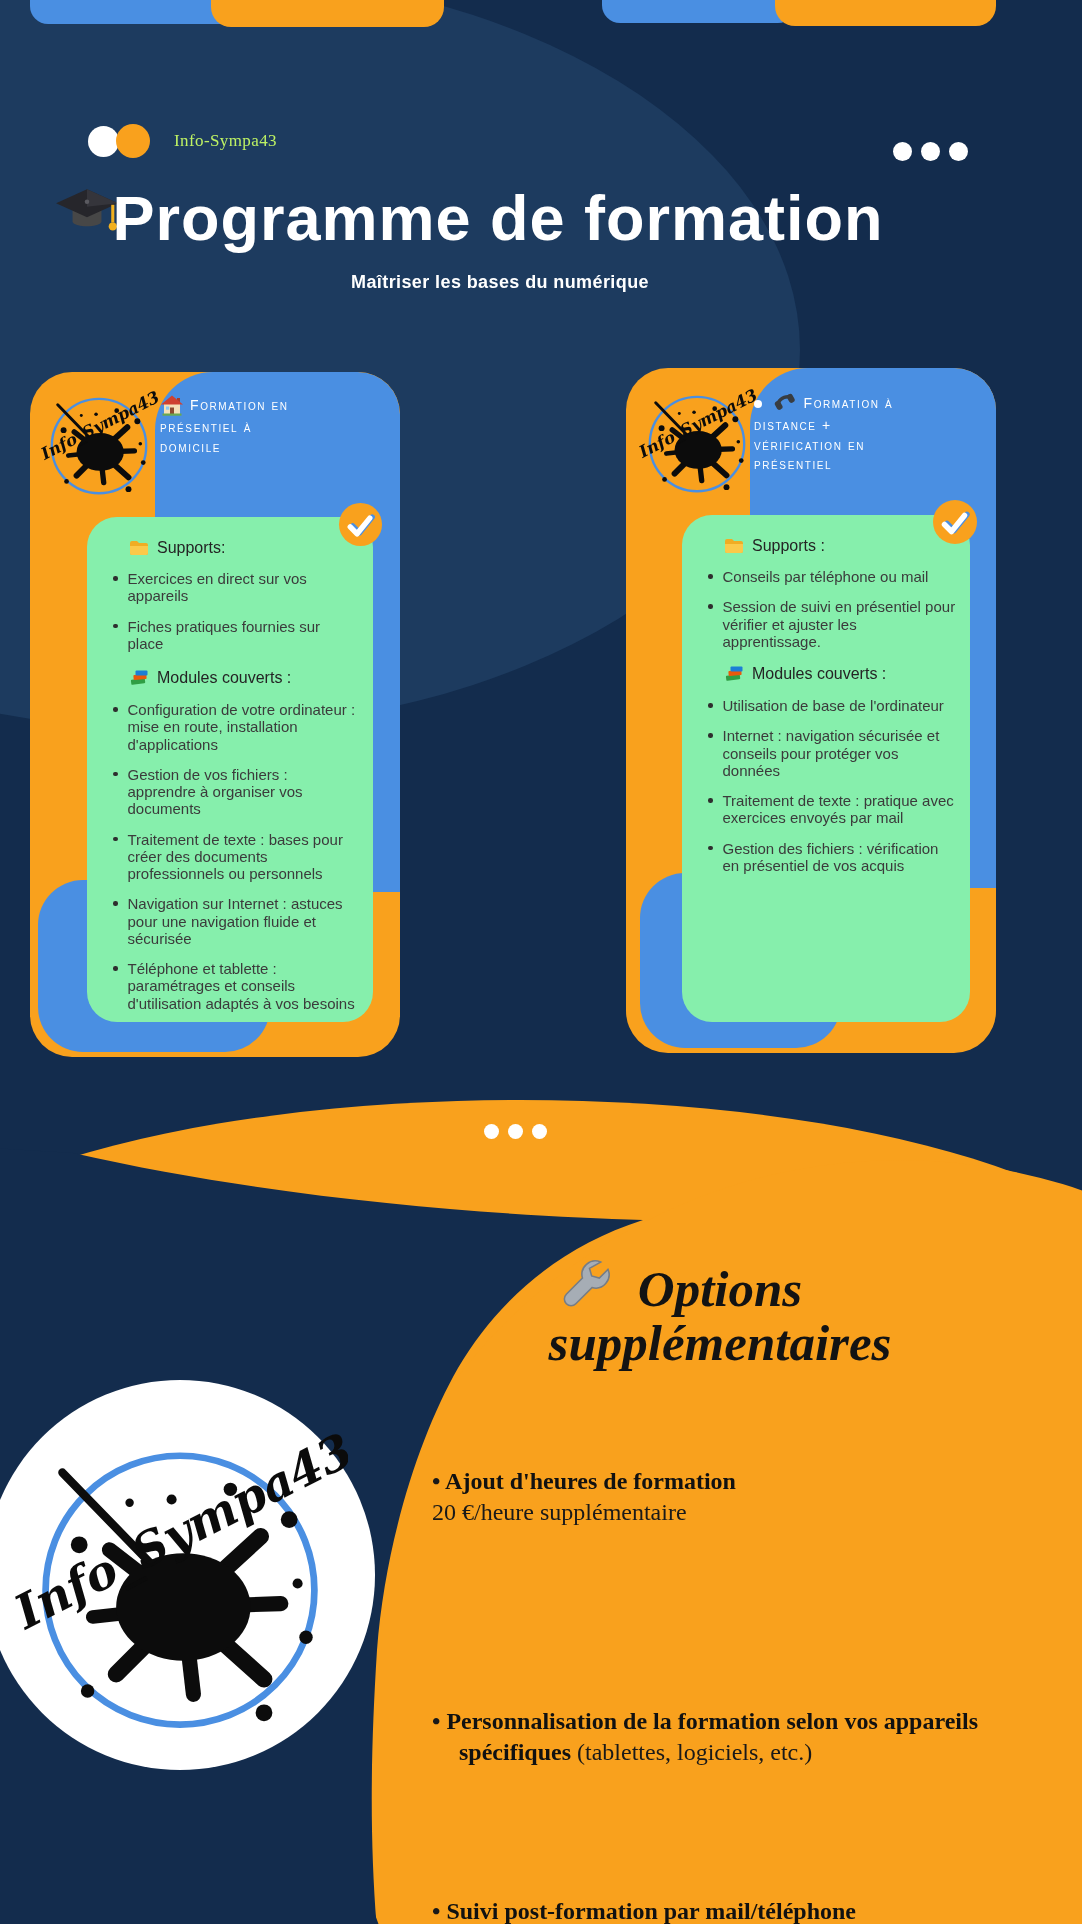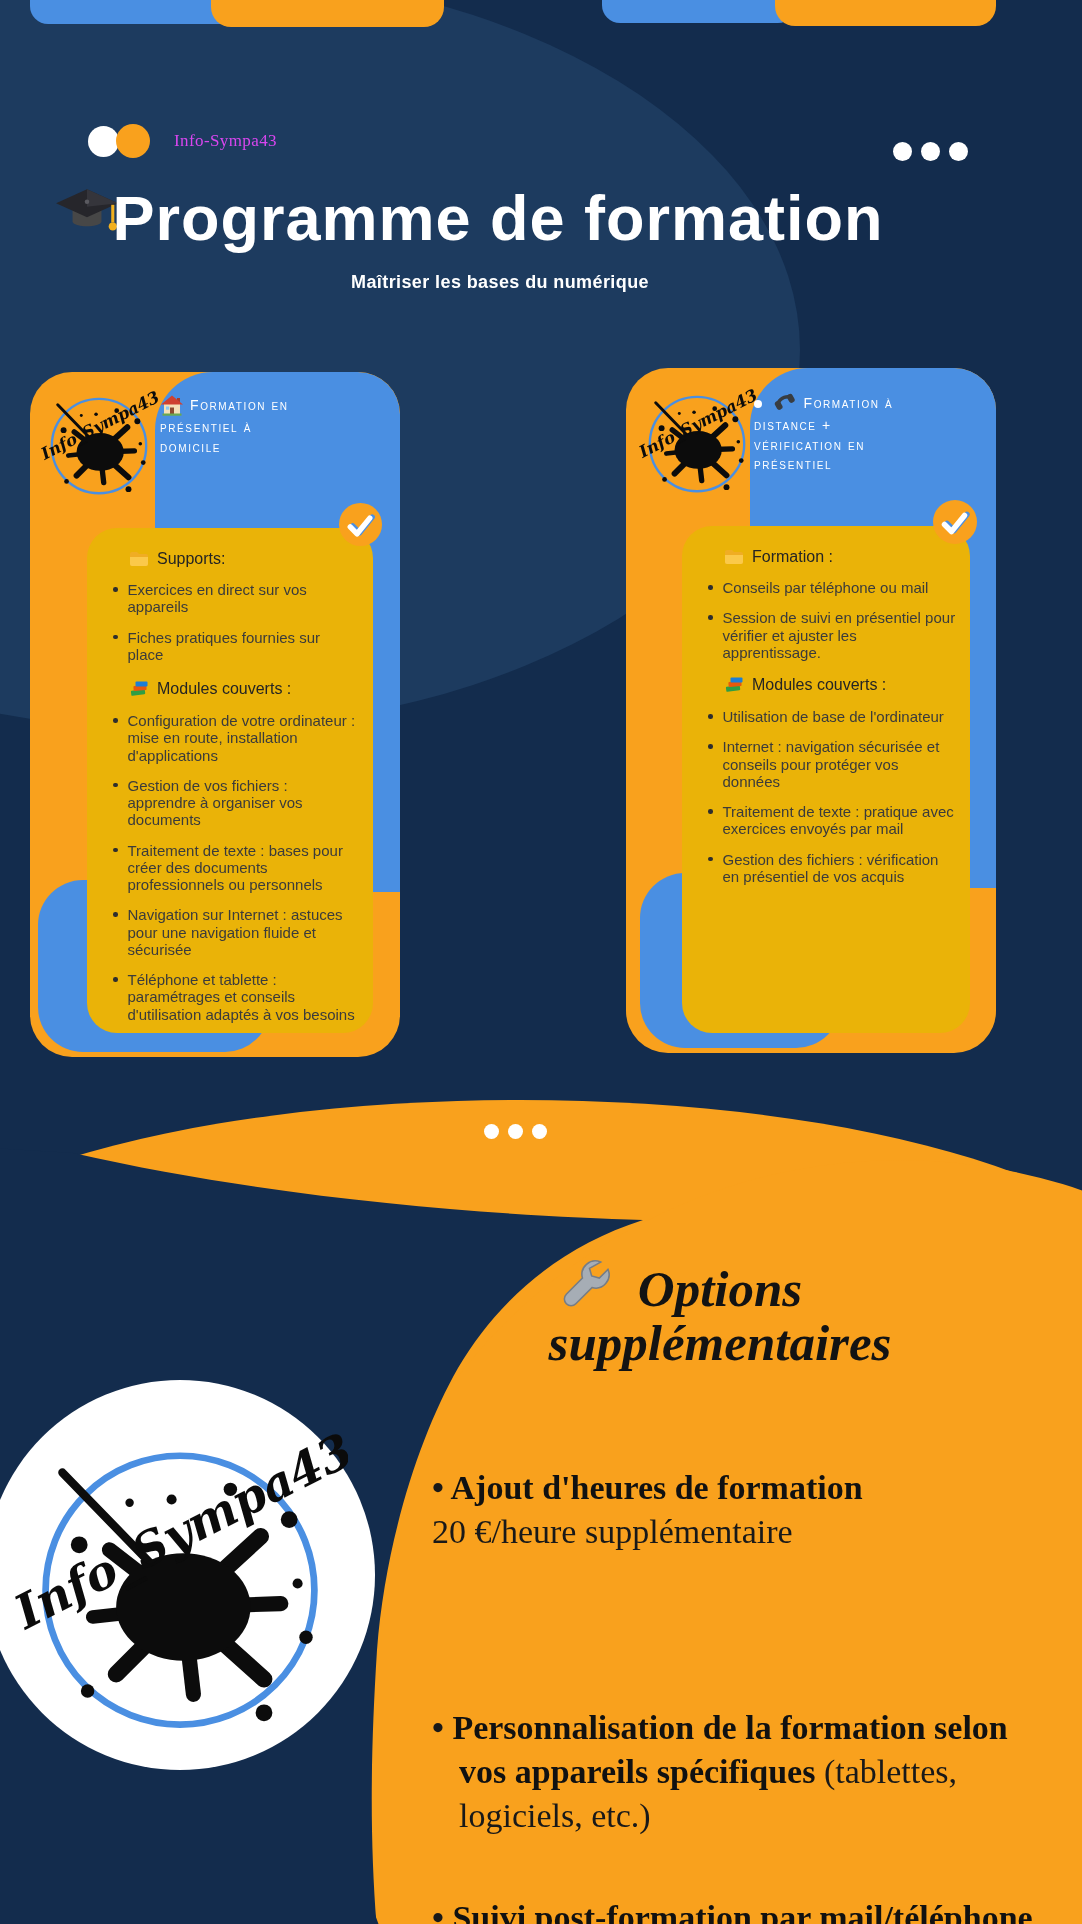--- a/index.html
+++ b/index.html
@@ -8,50 +8,50 @@
   .abs{position:absolute;}
 
   
   .light-blob{left:-440px;top:-30px;width:1240px;height:760px;border-radius:50%;background:#1d3b5f;}
   .corner{height:24px;}
   .corner.blue{background:#4a8fe2;border-radius:0 0 18px 18px;}
   .corner.orange{background:#f9a11d;border-radius:0 0 20px 20px;}
 
   
   .brand-dot{border-radius:50%;}
-  .brand-label{color:#d946ef;font-family:"Liberation Serif",serif;font-size:17px;letter-spacing:.4px;}
+  .brand-label{color:#bef264;font-family:"Liberation Serif",serif;font-size:17px;letter-spacing:.4px;}
   .dots{display:flex;gap:9px;}
   .dots .d{border-radius:50%;background:#ffffff;}
   .page-title{color:#ffffff;font-size:63px;font-weight:700;letter-spacing:1px;text-align:center;line-height:1.1;}
   .page-subtitle{color:#ffffff;font-size:18px;font-weight:700;text-align:center;letter-spacing:.4px;}
 
   
   .card{position:absolute;width:370px;height:685px;border-radius:42px;background:#f9a11d;overflow:hidden;}
   .blue-head{position:absolute;background:#4a8fe2;border-radius:58px 42px 0 0;}
   .blue-foot{position:absolute;background:#4a8fe2;border-radius:45px;}
   .head-title{position:absolute;color:#ffffff;font-variant:small-caps;font-size:14px;
               letter-spacing:1.6px;text-align:left;line-height:1.4;}
   .head-title .line{display:block;}
-  .white-card{position:absolute;background:#eab308;border-radius:30px;box-sizing:border-box;
-              padding:20px 14px 14px 26px;margin-top:11px;}
+  .white-card{position:absolute;background:#86efac;border-radius:30px;box-sizing:border-box;
+              padding:20px 14px 14px 26px;}
   .sec-label{display:flex;align-items:center;gap:8px;font-size:16px;color:#242424;margin:2px 0 13px 16px;}
   .b-item{display:flex;gap:10px;font-size:15px;color:#3b3b3b;line-height:1.15;margin:0 0 13px 0;}
   .b-item.tight{margin-bottom:4px;}
   .b-item .dot{flex:none;width:4.5px;height:4.5px;border-radius:50%;background:#2e2e2e;margin-top:6px;}
   .badge{position:absolute;}
   .mini-dot{display:inline-block;width:8px;height:8px;border-radius:50%;background:#fff;margin-right:6px;vertical-align:middle;}
   .inline-ico{vertical-align:middle;margin-right:6px;}
 
   
   .hump{left:-120px;top:1100px;width:1280px;height:400px;border-radius:50%;background:#f9a11d;}
   .big-circle{left:340px;top:1160px;width:1120px;height:1120px;border-radius:50%;background:#f9a11d;}
   .big-logo{left:-15px;top:1380px;width:390px;height:390px;border-radius:50%;background:#ffffff;}
   .opt-title{font-family:"Liberation Serif",serif;font-weight:700;color:#131313;
              font-size:51px;line-height:1.06;text-align:center;font-style:italic;}
-  .big-b{font-family:"Liberation Serif",serif;font-size:34px;color:#191919;line-height:1.3;}
+  .big-b{font-family:"Liberation Serif",serif;font-size:24px;color:#191919;line-height:1.3;}
   .big-b b{font-weight:700;color:#111111;}
   .hang{padding-left:27px;}
   .hang::before{content:"• ";margin-left:-27px;font-weight:700;}
 </style>
 </head>
 <body>
 
 <div class="canvas">
 
   <svg width="0" height="0" style="position:absolute">
@@ -203,21 +203,21 @@
       <span class="line">distance +</span>
       <span class="line">vérification en</span>
       <span class="line">présentiel</span>
     </div>
     <div class="white-card" style="left:56px;top:147px;width:288px;height:507px">
       <div class="sec-label">
         <svg width="20" height="17" viewBox="0 0 20 17">
           <path d="M1 3 a2 2 0 0 1 2-2 h5 l2 2 h7 a2 2 0 0 1 2 2 v8 a2 2 0 0 1 -2 2 h-14 a2 2 0 0 1 -2-2 Z" fill="#f0ad24"></path>
           <path d="M1 6 h18 v7 a2 2 0 0 1 -2 2 h-14 a2 2 0 0 1 -2-2 Z" fill="#fbc94a"></path>
         </svg>
-        <span>Formation :</span>
+        <span>Supports :</span>
       </div>
       <div class="b-item">
           <span class="dot"></span>
           <span>Conseils par téléphone ou mail</span>
         </div>
       <div class="b-item">
           <span class="dot"></span>
           <span>Session de suivi en présentiel pour vérifier et ajuster les apprentissage.</span>
         </div>
       <div class="sec-label" style="margin-top:14px">

